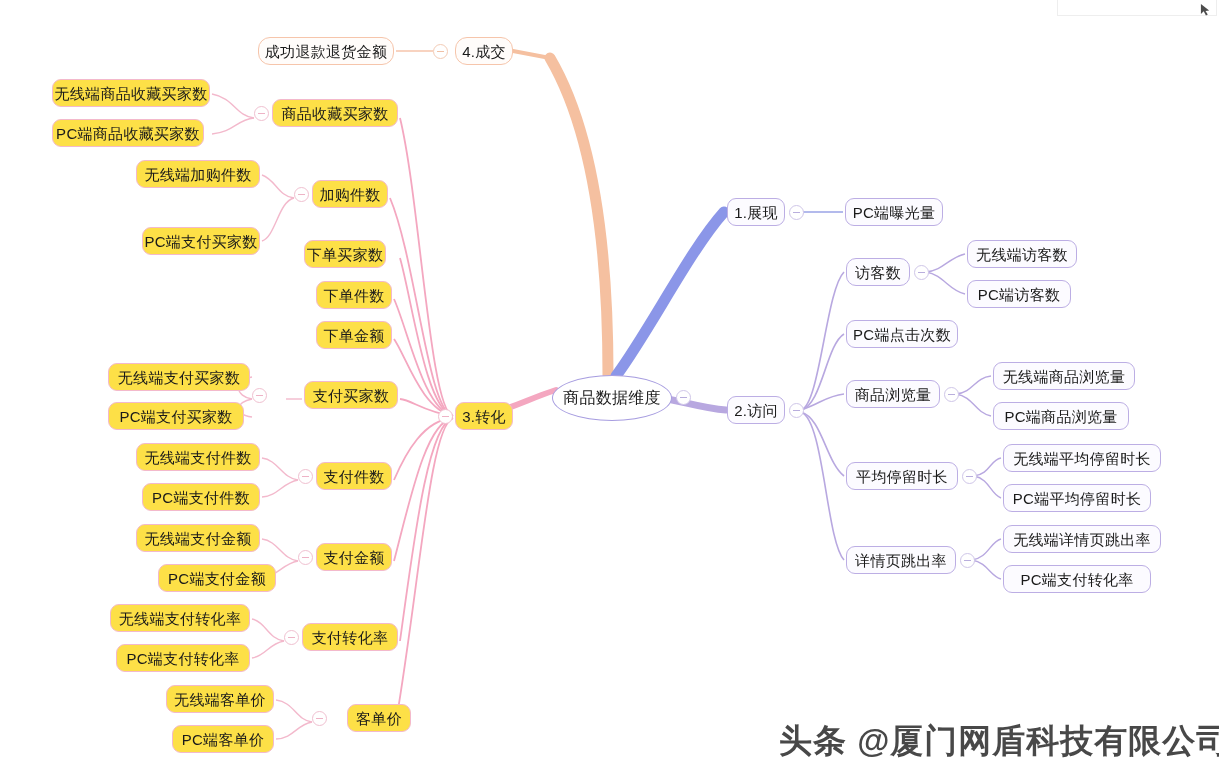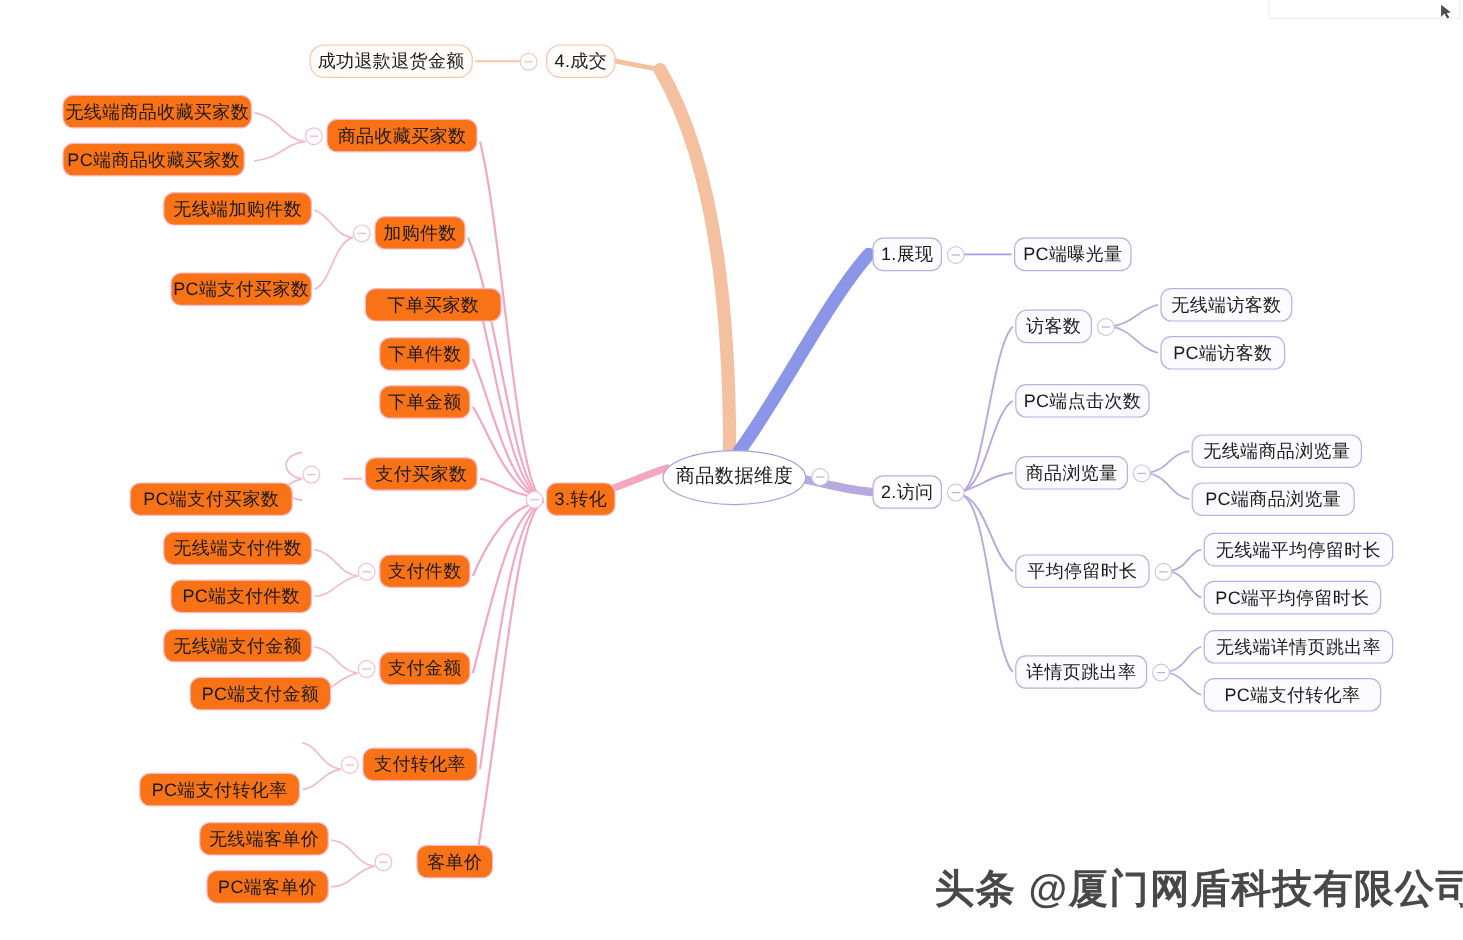--- a/index.html
+++ b/index.html
@@ -26,21 +26,21 @@
     line-height:1;
     padding:0 9px;
     letter-spacing:0.3px;
   }
   .node.root{
     border-radius:50%;
     border:1.6px solid #a79de0;
     background:#ffffff;
     font-size:16px;
   }
-  .node.pink{ border-color:#f3b9cc; background:#f97316; }
+  .node.pink{ border-color:#f3b9cc; background:#fde047; }
   .node.purple{ border-color:#bcaee4; background:#fcfbff; }
   .node.orange{ border-color:#f6c5ab; background:#fffcfa;border-radius:12px; }
 
   .toggle{
     position:absolute;
     width:15px;height:15px;
     border-radius:50%;
     border:1.2px solid #cfc6e8;
     background:#ffffff;
     box-sizing:border-box;
@@ -194,40 +194,42 @@
   <div class="node pink" style="left:272px;top:99px;width:126px;height:28px;">商品收藏买家数</div>
   <div class="toggle pink" style="left:254px;top:106px;"></div>
   <div class="node pink" style="left:52px;top:79px;width:158px;height:28px;">无线端商品收藏买家数</div>
   <div class="node pink" style="left:52px;top:119px;width:152px;height:28px;">PC端商品收藏买家数</div>
 
   <div class="node pink" style="left:312px;top:180px;width:76px;height:28px;">加购件数</div>
   <div class="toggle pink" style="left:294px;top:187px;"></div>
   <div class="node pink" style="left:136px;top:160px;width:124px;height:28px;">无线端加购件数</div>
   <div class="node pink" style="left:142px;top:227px;width:118px;height:28px;">PC端支付买家数</div>
 
-  <div class="node pink" style="left:304px;top:240px;width:114px;height:28px;text-align:right;">下单买家数</div>
+  <div class="node pink" style="left:304px;top:240px;width:82px;height:28px;text-align:right;">下单买家数</div>
   <div class="node pink" style="left:316px;top:281px;width:76px;height:28px;">下单件数</div>
   <div class="node pink" style="left:316px;top:321px;width:76px;height:28px;">下单金额</div>
 
   <div class="node pink" style="left:304px;top:381px;width:94px;height:28px;">支付买家数</div>
   <div class="toggle pink" style="left:252px;top:388px;"></div>
+  <div class="node pink" style="left:108px;top:363px;width:142px;height:28px;">无线端支付买家数</div>
   <div class="node pink" style="left:108px;top:402px;width:136px;height:28px;">PC端支付买家数</div>
 
   <div class="node pink" style="left:316px;top:462px;width:76px;height:28px;">支付件数</div>
   <div class="toggle pink" style="left:298px;top:469px;"></div>
   <div class="node pink" style="left:136px;top:443px;width:124px;height:28px;">无线端支付件数</div>
   <div class="node pink" style="left:142px;top:483px;width:118px;height:28px;">PC端支付件数</div>
 
   <div class="node pink" style="left:316px;top:543px;width:76px;height:28px;">支付金额</div>
   <div class="toggle pink" style="left:298px;top:550px;"></div>
   <div class="node pink" style="left:136px;top:524px;width:124px;height:28px;">无线端支付金额</div>
   <div class="node pink" style="left:142px;top:564px;width:118px;height:28px;margin-left:16px;">PC端支付金额</div>
 
   <div class="node pink" style="left:302px;top:623px;width:96px;height:28px;">支付转化率</div>
   <div class="toggle pink" style="left:284px;top:630px;"></div>
+  <div class="node pink" style="left:110px;top:604px;width:140px;height:28px;">无线端支付转化率</div>
   <div class="node pink" style="left:116px;top:644px;width:134px;height:28px;">PC端支付转化率</div>
 
   <div class="node pink" style="left:330px;top:704px;width:64px;height:28px;margin-left:17px;">客单价</div>
   <div class="toggle pink" style="left:312px;top:711px;"></div>
   <div class="node pink" style="left:166px;top:685px;width:108px;height:28px;">无线端客单价</div>
   <div class="node pink" style="left:172px;top:725px;width:102px;height:28px;">PC端客单价</div>
 
   <div class="node orange" style="left:455px;top:37px;width:58px;height:28px;">4.成交</div>
   <div class="toggle orange" style="left:433px;top:44px;"></div>
   <div class="node orange" style="left:258px;top:37px;width:136px;height:28px;">成功退款退货金额</div>

